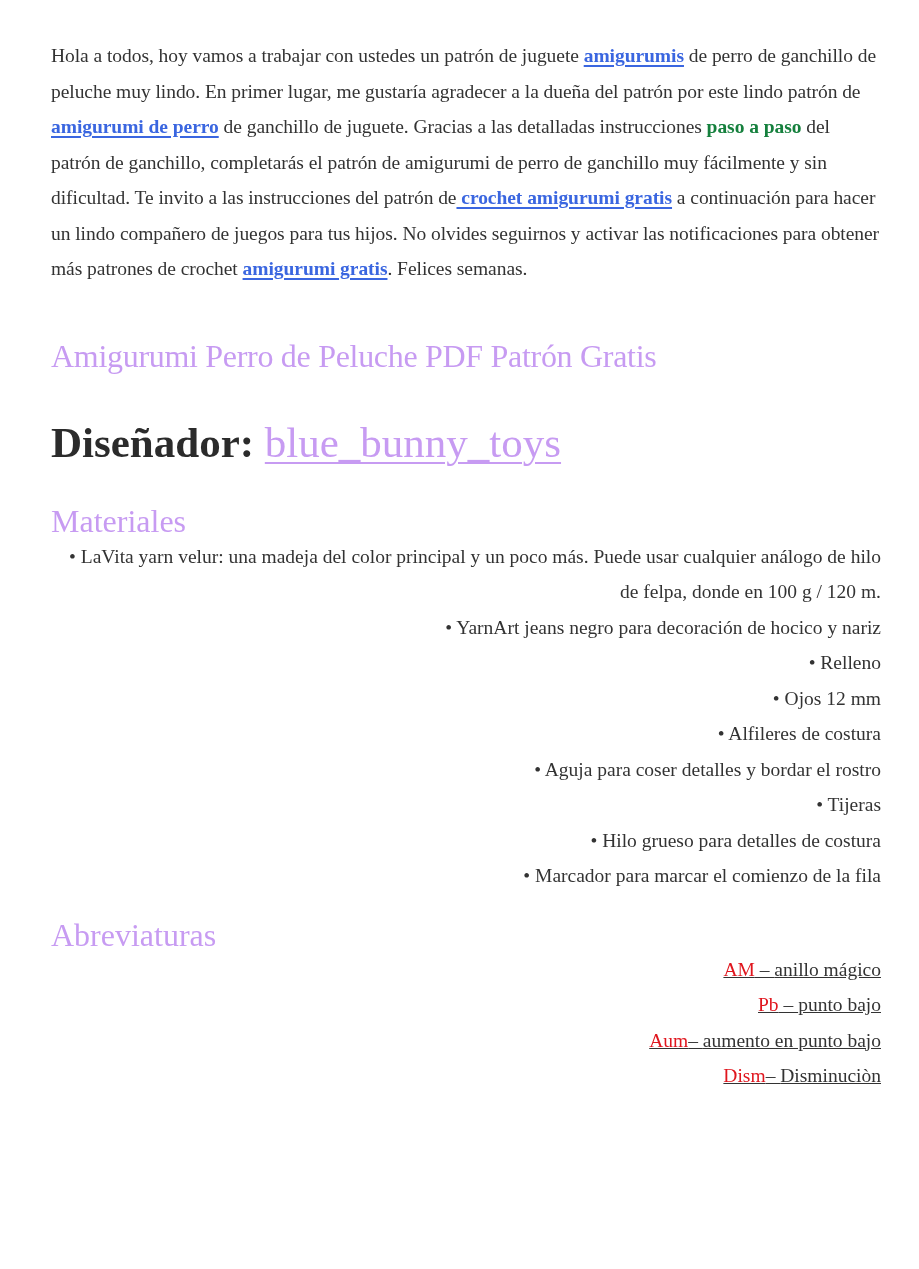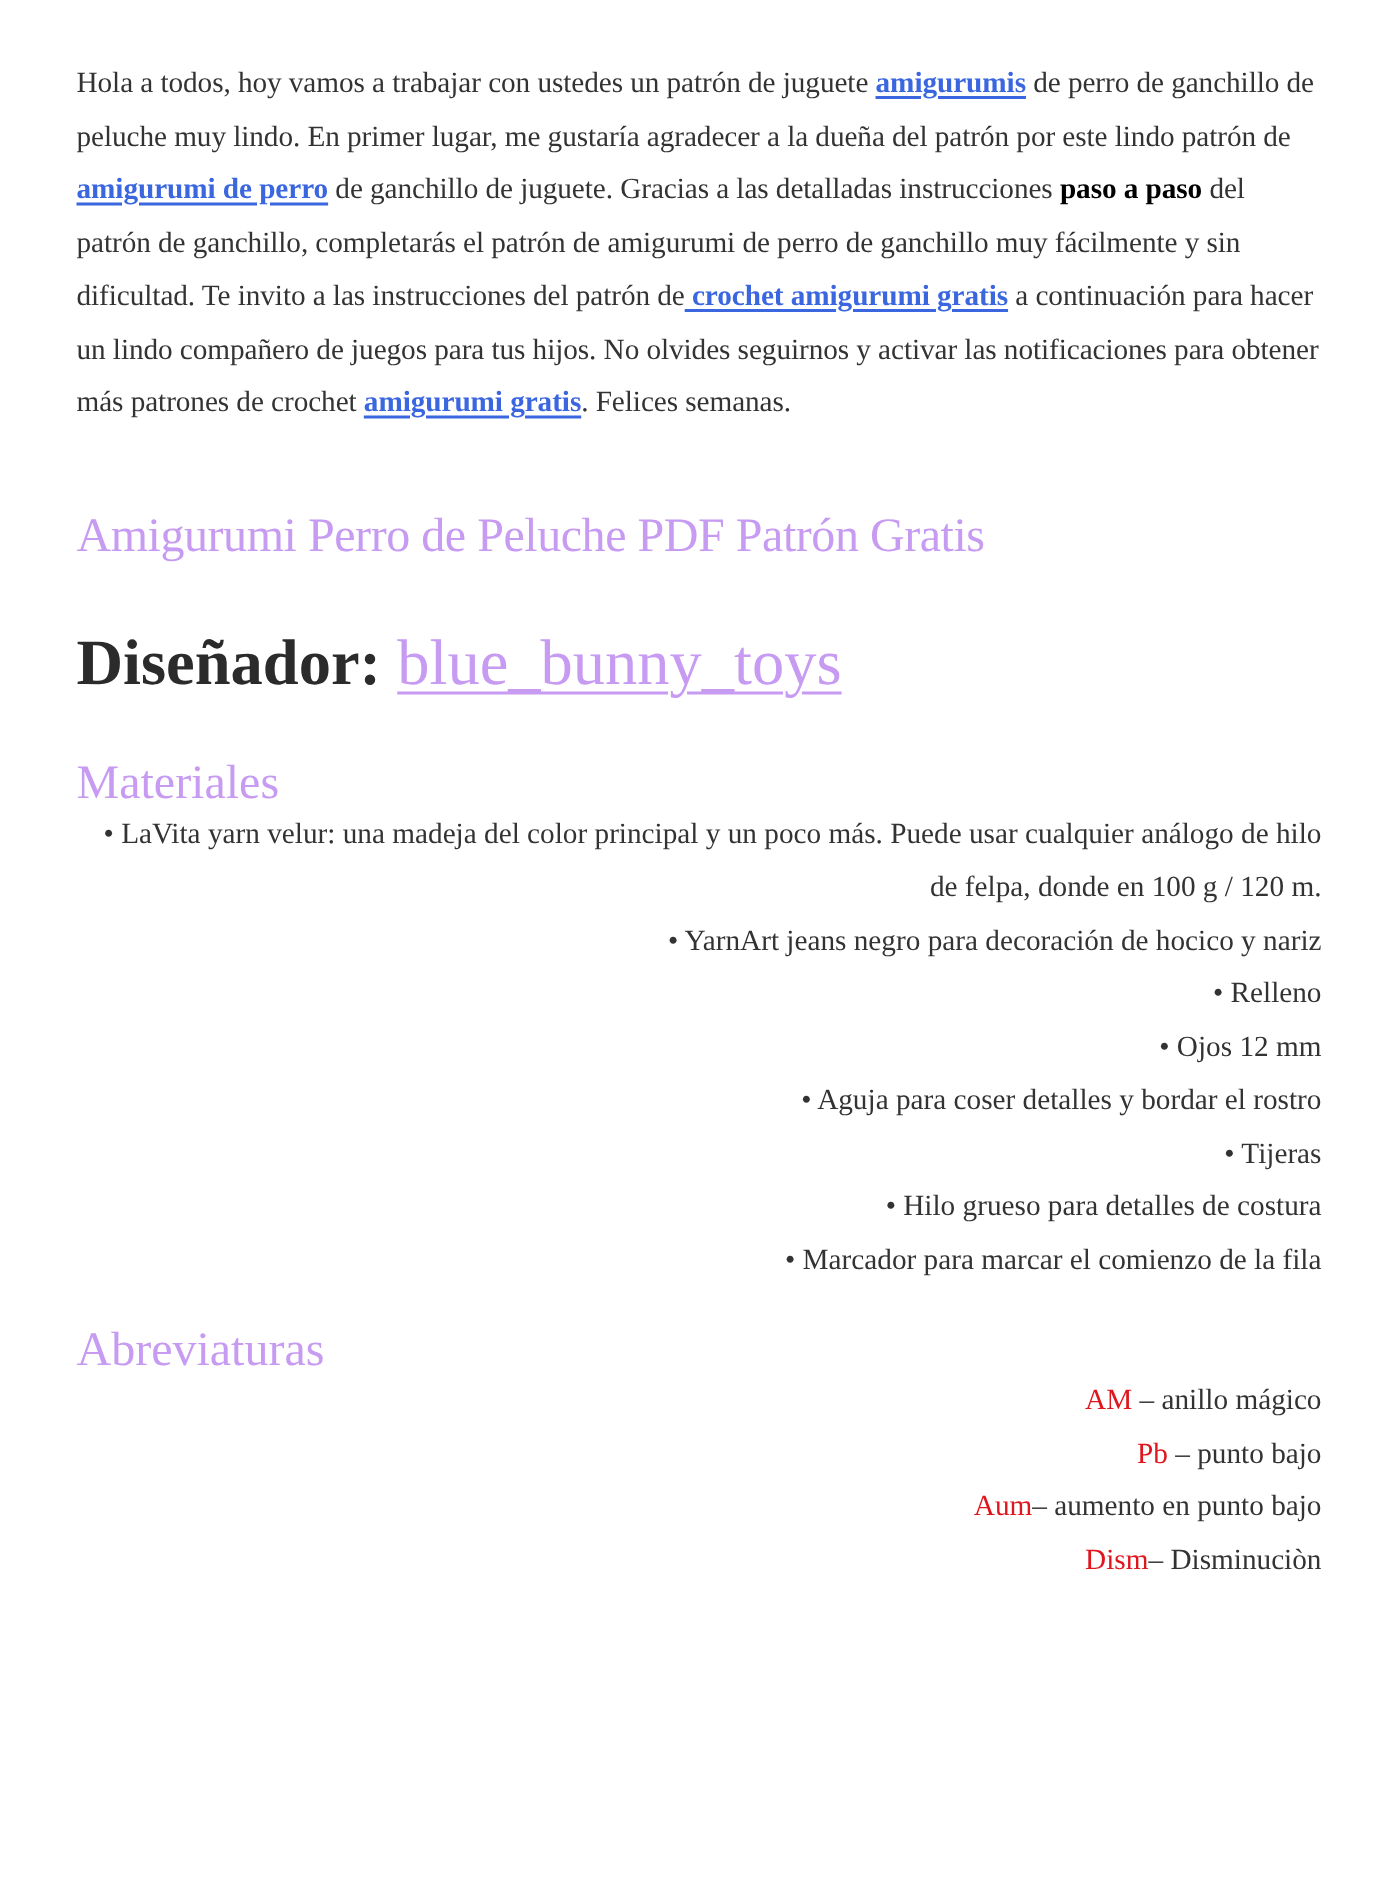--- a/index.html
+++ b/index.html
@@ -29,21 +29,21 @@
     }
     .intro a {
       color: #3a66e0;
       font-weight: bold;
       text-decoration: underline;
       text-decoration-thickness: 2px;
       text-underline-offset: 3px;
     }
     .intro b {
       font-weight: bold;
-      color: #000000;
+      color: #15803d;
     }
     .title {
       margin: 0;
       margin-top: 45px;
       font-size: 32px;
       line-height: 48px;
       font-weight: normal;
       color: #c79bf2;
       letter-spacing: -0.3px;
     }
@@ -75,21 +75,21 @@
       margin: 0;
       padding: 0;
       list-style: none;
       font-size: 19.5px;
       line-height: 35.5px;
       color: #333333;
       text-align: right;
     }
     .list li { margin: 0; padding: 0; }
     .mat-list { margin-top: -1px; }
-    .abbr-list { margin-top: -2px; }
+    .abbr-list { margin-top: -2px; text-decoration: underline; }
     .abbr-key { color: #e0161e; }
     .abbr-sep { color: #333333; }
   </style>
 </head>
 <body>
 
 <div class="page">
 
   <p class="intro">
     <span>Hola a todos, hoy vamos a trabajar con ustedes un patrón de juguete </span><a href="#">amigurumis</a><span> de perro de ganchillo de peluche muy lindo. En primer lugar, me gustaría agradecer a la dueña del patrón por este lindo patrón de </span><a href="#">amigurumi de perro</a><span> de ganchillo de juguete. Gracias a las detalladas instrucciones </span><b>paso a paso</b><span> del patrón de ganchillo, completarás el patrón de amigurumi de perro de ganchillo muy fácilmente y sin dificultad. Te invito a las instrucciones del patrón de</span><a href="#"> crochet amigurumi gratis</a><span> a continuación para hacer un lindo compañero de juegos para tus hijos. No olvides seguirnos y activar las notificaciones para obtener más patrones de crochet </span><a href="#">amigurumi gratis</a><span>. Felices semanas.</span>
@@ -98,20 +98,21 @@
   <h1 class="title">Amigurumi Perro de Peluche PDF Patrón Gratis</h1>
 
   <h2 class="designer"><span>Diseñador: </span><a href="#">blue_bunny_toys</a></h2>
 
   <h3 class="section-heading h-materiales">Materiales</h3>
   <ul class="list mat-list">
     <li>• LaVita yarn velur: una madeja del color principal y un poco más. Puede usar cualquier análogo de hilo de felpa, donde en 100 g / 120 m.</li>
     <li>• YarnArt jeans negro para decoración de hocico y nariz</li>
     <li>• Relleno</li>
     <li>• Ojos 12 mm</li>
+    <li>• Alfileres de costura</li>
     <li>• Aguja para coser detalles y bordar el rostro</li>
     <li>• Tijeras</li>
     <li>• Hilo grueso para detalles de costura</li>
     <li>• Marcador para marcar el comienzo de la fila</li>
   </ul>
 
   <h3 class="section-heading h-abrev">Abreviaturas</h3>
   <ul class="list abbr-list">
     <li><span class="abbr-key">AM</span><span class="abbr-sep"> – </span><span>anillo mágico</span></li>
     <li><span class="abbr-key">Pb</span><span class="abbr-sep"> – </span><span>punto bajo</span></li>

